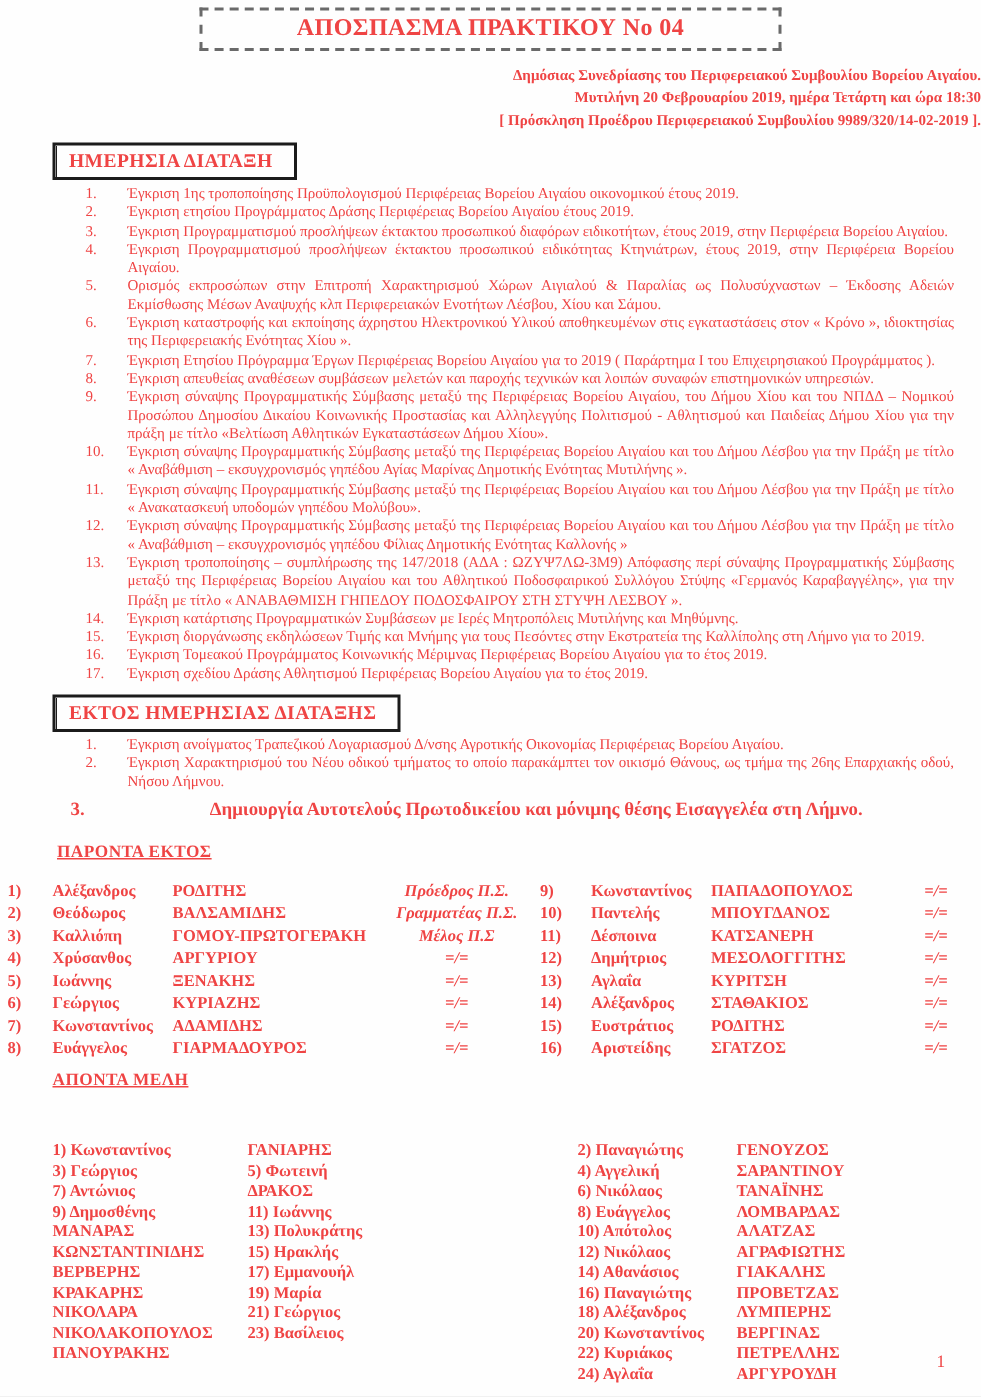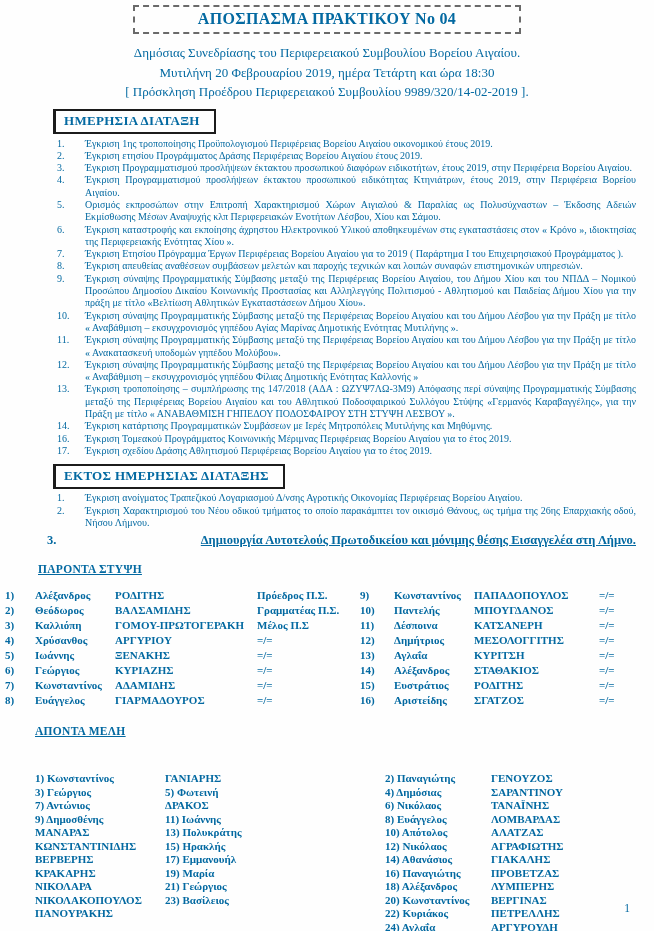--- a/index.html
+++ b/index.html
@@ -1,65 +1,65 @@
 <!DOCTYPE html>
 <html lang="el"><head>
 <meta charset="utf-8">
 <style>
   html,body{margin:0;padding:0;background:#e8e8e8;}
   .page{
-    width:654px;height:931px;margin:0 auto;background:#fefefe;color:#0369a1;
+    width:654px;height:931px;margin:0 auto;background:#fefefe;color:#ef4444;
     font-family:"Liberation Serif","DejaVu Serif",serif;
     position:relative;overflow:hidden;box-sizing:border-box;
   }
   
   .title-box{
     width:388px;margin:5px auto 0;border:2px dashed #6a6a6a;
     text-align:center;font-weight:bold;font-size:16px;padding:3px 0 4px;
     letter-spacing:.3px;box-sizing:border-box;
   }
   .subtitle{
-    text-align:center;font-weight:normal;font-size:13px;line-height:1.5;
+    text-align:right;font-weight:bold;font-size:10px;line-height:1.5;
     margin-top:9px;
   }
   
   .hdr-box{
-    display:inline-block;margin-left:53px;margin-top:7px;
+    display:inline-block;margin-left:35px;margin-top:7px;
     border:2px solid #1b1b1b;box-shadow:3px 0 0 -2px #1b1b1b inset;
     padding:2px 14px 3px 9px;font-weight:bold;font-size:13px;letter-spacing:.3px;
   }
   
   .agenda{margin:4px 18px 0 57px;}
   .a-item{display:flex;font-size:10px;line-height:1.23;}
   .a-num{flex:0 0 28px;}
   .a-text{flex:1;text-align:justify;}
   .extra-list{margin:3px 18px 0 57px;}
   .extra-list .a-item.strong{
     font-weight:bold;font-size:12.5px;margin-top:3px;line-height:1.3;
   }
   .extra-list .a-item.strong .a-num{flex:0 0 32px;margin-left:-10px;}
-  .extra-list .a-item.strong .a-text{text-decoration:underline;text-align:right;}
+  .extra-list .a-item.strong .a-text{text-align:center;}
   
   .members-header{
     margin:15px 0 0 38px;font-weight:bold;font-size:11.5px;
     text-decoration:underline;letter-spacing:.3px;
   }
-  .members-header.absent{margin-left:35px;margin-top:17px;}
+  .members-header.absent{margin-left:35px;margin-top:7px;}
   .present-grid{display:flex;margin-top:13px;font-weight:bold;font-size:11px;}
   .present-col{display:grid;align-content:start;}
   .present-col.left{
     margin-left:5px;width:352px;
     grid-template-columns:30px 80px 142px 95px;
   }
   .present-col.right{
     margin-left:3px;width:290px;
     grid-template-columns:34px 80px 125px 50px;
   }
   .present-col > span{line-height:15px;white-space:nowrap;}
-  .p-role{}
+  .p-role{text-align:center;font-style:italic;}
   .absent-grid{display:flex;margin-top:3px;font-weight:bold;font-size:11px;}
   .absent-col{display:grid;align-content:start;margin-top:32px;}
   .absent-col.left{margin-left:35px;width:315px;grid-template-columns:130px 1fr;}
   .absent-col.right{margin-left:35px;width:260px;grid-template-columns:106px 1fr;}
   .absent-col > span{line-height:13.5px;white-space:nowrap;}
   .page-number{position:absolute;right:24px;bottom:17px;font-size:11.5px;}
 </style>
 </head>
 <body>
 
@@ -144,20 +144,24 @@
       <div class="a-item">
         <span class="a-num">13.</span>
         <span class="a-text">Έγκριση τροποποίησης – συμπλήρωσης της 147/2018 (ΑΔΑ : ΩΖΥΨ7ΛΩ-3Μ9) Απόφασης περί σύναψης Προγραμματικής Σύμβασης μεταξύ της Περιφέρειας Βορείου Αιγαίου και του Αθλητικού Ποδοσφαιρικού Συλλόγου Στύψης «Γερμανός Καραβαγγέλης», για την Πράξη με τίτλο « ΑΝΑΒΑΘΜΙΣΗ ΓΗΠΕΔΟΥ ΠΟΔΟΣΦΑΙΡΟΥ ΣΤΗ ΣΤΥΨΗ ΛΕΣΒΟΥ ».</span>
       </div>
 
       <div class="a-item">
         <span class="a-num">14.</span>
         <span class="a-text">Έγκριση κατάρτισης Προγραμματικών Συμβάσεων με Ιερές Μητροπόλεις Μυτιλήνης και Μηθύμνης.</span>
       </div>
 
+      <div class="a-item">
+        <span class="a-num">15.</span>
+        <span class="a-text">Έγκριση διοργάνωσης εκδηλώσεων Τιμής και Μνήμης για τους Πεσόντες στην Εκστρατεία της Καλλίπολης στη Λήμνο για το 2019.</span>
+      </div>
 
       <div class="a-item">
         <span class="a-num">16.</span>
         <span class="a-text">Έγκριση Τομεακού Προγράμματος Κοινωνικής Μέριμνας Περιφέρειας Βορείου Αιγαίου για το έτος 2019.</span>
       </div>
 
       <div class="a-item">
         <span class="a-num">17.</span>
         <span class="a-text">Έγκριση σχεδίου Δράσης Αθλητισμού Περιφέρειας Βορείου Αιγαίου για το έτος 2019.</span>
       </div>
@@ -178,21 +182,21 @@
         <span class="a-num">2.</span>
         <span class="a-text">Έγκριση Χαρακτηρισμού του Νέου οδικού τμήματος το οποίο παρακάμπτει τον οικισμό Θάνους, ως τμήμα της 26ης Επαρχιακής οδού, Νήσου Λήμνου.</span>
       </div>
 
       <div class="a-item strong">
         <span class="a-num">3.</span>
         <span class="a-text">Δημιουργία Αυτοτελούς Πρωτοδικείου και μόνιμης θέσης Εισαγγελέα στη Λήμνο.</span>
       </div>
     </div>
 
-  <div class="members-header">ΠΑΡΟΝΤΑ ΣΤΥΨΗ</div>
+  <div class="members-header">ΠΑΡΟΝΤΑ ΕΚΤΟΣ</div>
 
   <div class="present-grid">
     <div class="present-col left">
 
         <span>1)</span>
         <span>Αλέξανδρος</span>
         <span>ΡΟΔΙΤΗΣ</span>
         <span class="p-role">Πρόεδρος Π.Σ.</span>
 
         <span>2)</span>
@@ -310,21 +314,21 @@
         <span>ΝΙΚΟΛΑΚΟΠΟΥΛΟΣ</span>
 
         <span><span>23)</span> <span>Βασίλειος</span></span>
         <span>ΠΑΝΟΥΡΑΚΗΣ</span>
       </div>
     <div class="absent-col right">
 
         <span><span>2)</span> <span>Παναγιώτης</span></span>
         <span>ΓΕΝΟΥΖΟΣ</span>
 
-        <span><span>4)</span> <span>Δημόσιας</span></span>
+        <span><span>4)</span> <span>Αγγελική</span></span>
         <span>ΣΑΡΑΝΤΙΝΟΥ</span>
 
         <span><span>6)</span> <span>Νικόλαος</span></span>
         <span>ΤΑΝΑΪΝΗΣ</span>
 
         <span><span>8)</span> <span>Ευάγγελος</span></span>
         <span>ΛΟΜΒΑΡΔΑΣ</span>
 
         <span><span>10)</span> <span>Απότολος</span></span>
         <span>ΑΛΑΤΖΑΣ</span>

